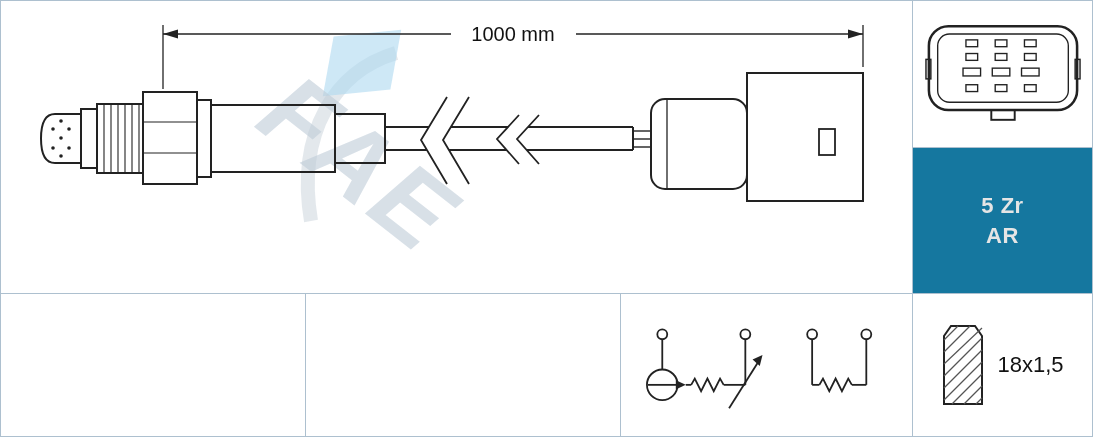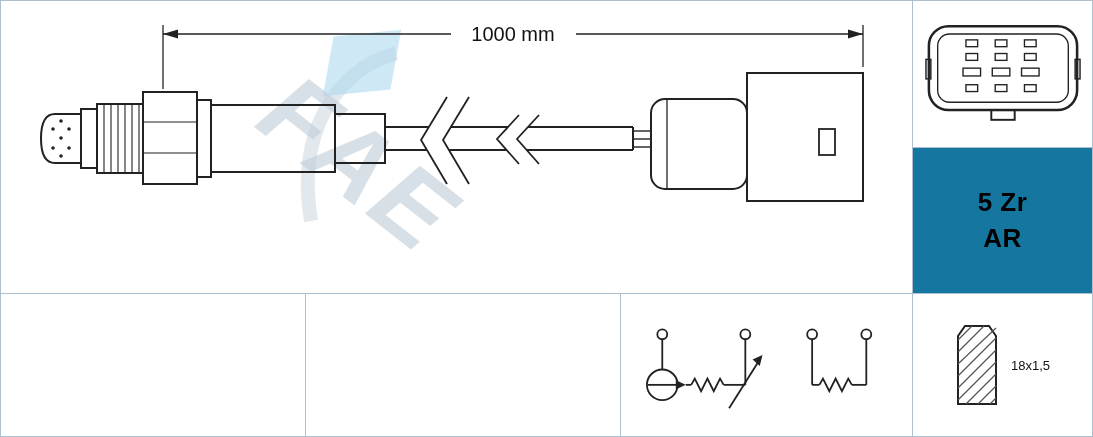--- a/index.html
+++ b/index.html
@@ -11,22 +11,22 @@
   body{margin:0;font-family:"Liberation Sans",sans-serif;background:#fff;}
   .page{position:relative;width:1093px;height:437px;background:#fff;overflow:hidden;}
   .cell{position:absolute;border:1px solid var(--grid-border);background:#fff;}
   .main-cell{left:0;top:0;width:913px;height:294px;overflow:hidden;}
   .cell-b1{left:0;top:293px;width:306px;height:144px;}
   .cell-b2{left:305px;top:293px;width:316px;height:144px;}
   .cell-b3{left:620px;top:293px;width:293px;height:144px;display:flex;align-items:center;justify-content:center;}
   .cell-r1{left:912px;top:0;width:181px;height:148px;display:flex;align-items:center;justify-content:center;}
   .cell-r2{left:912px;top:147px;width:181px;height:147px;background:var(--accent-blue);display:flex;flex-direction:column;align-items:center;justify-content:center;}
   .cell-r3{left:912px;top:293px;width:181px;height:144px;display:flex;align-items:center;justify-content:center;gap:12px;}
-  .code-line{color:#000000;font-weight:bold;font-size:26px;line-height:1.35;letter-spacing:.5px;}
-  .thread-label{font-size:13px;color:#111;}
+  .code-line{color:#e5e5e5;font-weight:bold;font-size:22px;line-height:1.35;letter-spacing:.5px;}
+  .thread-label{font-size:22px;color:#111;}
   .drawing-svg{position:absolute;left:0;top:0;z-index:2;}
   .watermark-wrap{position:absolute;left:280px;top:10px;width:360px;height:270px;z-index:1;pointer-events:none;}
   .wm-diamond{position:absolute;left:48px;top:22px;width:66px;height:60px;background:#aed9f0;opacity:.6;transform:skewX(-16deg) rotate(-6deg);}
   .wm-text{position:absolute;left:30px;top:40px;font-size:104px;font-weight:bold;font-style:italic;letter-spacing:4px;color:#bfccd8;opacity:.6;transform:rotate(38deg);transform-origin:left top;white-space:nowrap;}
   .wm-swoosh{position:absolute;left:0;top:0;}
   svg .ln{stroke:var(--line);fill:none;}
   svg .fillw{fill:#fff;stroke:none;}
 </style>
 </head>
 <body>

